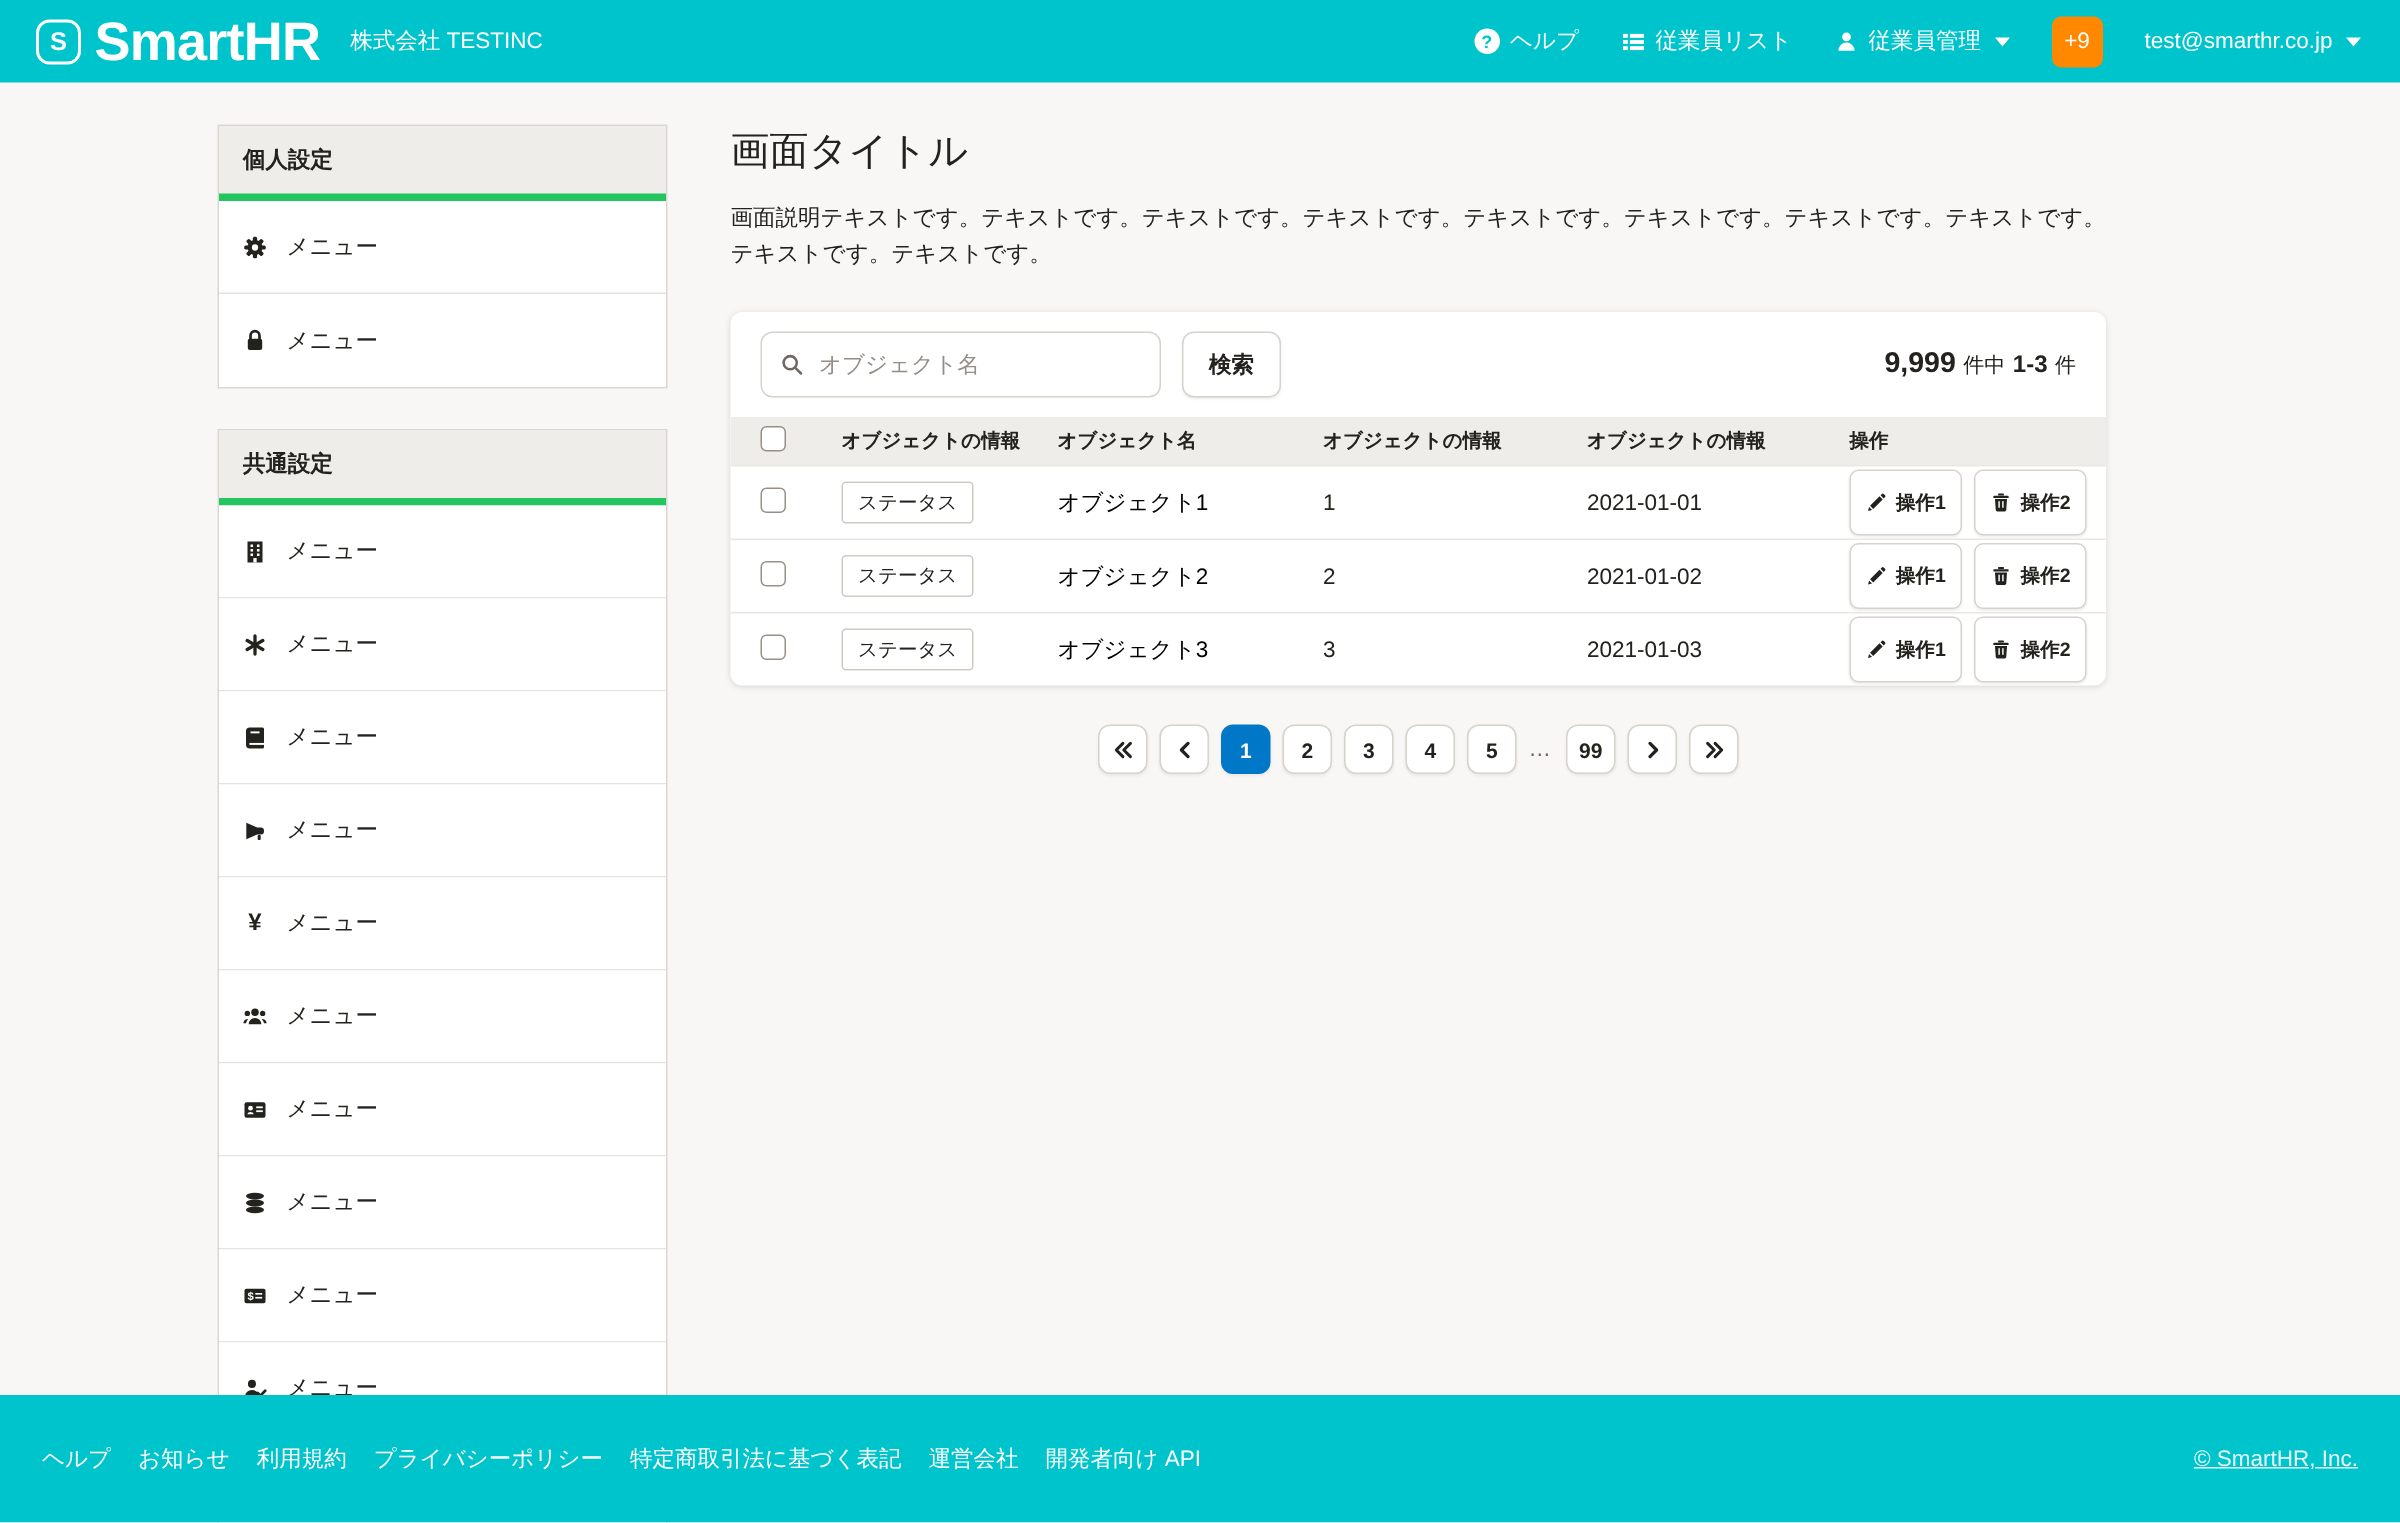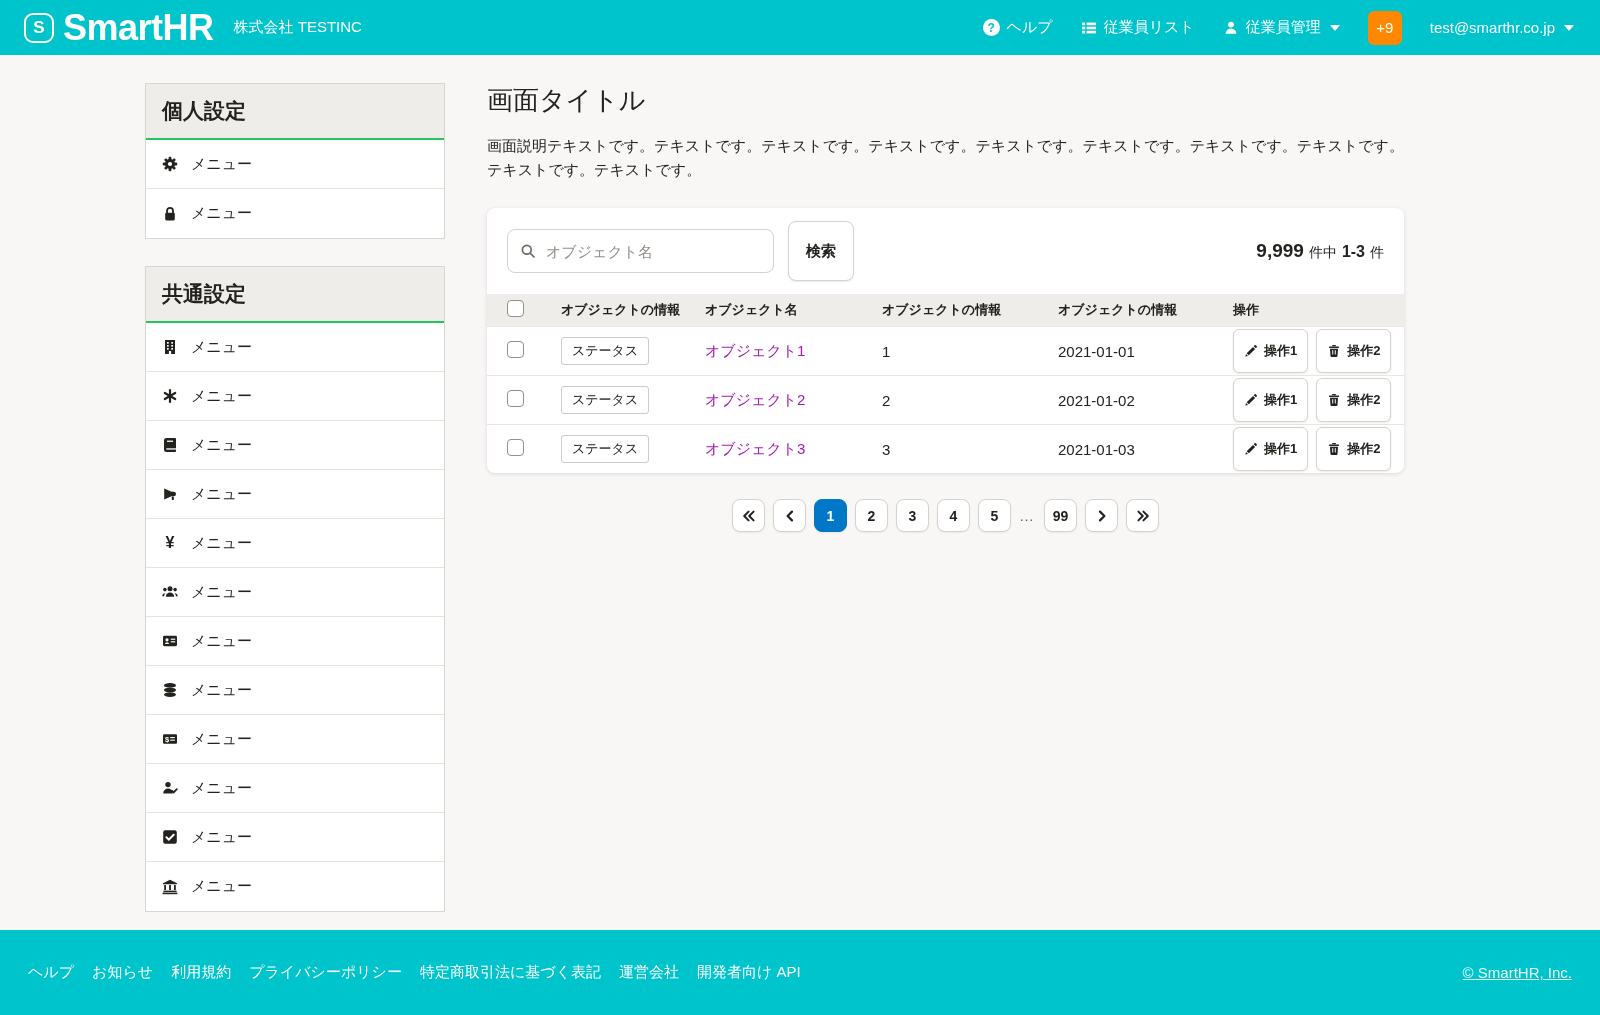--- a/index.html
+++ b/index.html
@@ -38,25 +38,25 @@
     min-width:34px; height:34px; background:#ff8800; border-radius:6px;
     display:flex; align-items:center; justify-content:center;
     font-size:15px; cursor:pointer; padding:0 6px;
   }
   
   .page-body { display:flex; align-items:flex-start; padding:28px 0 0 145px; }
   
   .sidebar { width:300px; flex:none; }
   .side-card { background:#fff; border:1px solid #d9d5d0; margin-bottom:27px; }
   .side-card-header {
-    background:#efedea; padding:13px 16px; font-size:21px; font-weight:bold;
-    border-bottom:2px solid #22c55e;
+    background:#efedea; padding:13px 16px; font-size:15px; font-weight:bold;
+    border-bottom:5px solid #22c55e;
   }
   .side-item {
-    display:flex; align-items:center; gap:13px; padding:0 16px; height:49px;
+    display:flex; align-items:center; gap:13px; padding:0 16px; height:62px;
     border-bottom:1px solid #e6e3df; cursor:pointer; font-size:15px; background:#fff;
   }
   .side-item:last-child { border-bottom:none; }
   .icon16 { width:16px; height:16px; flex:none; display:inline-flex; }
   .yen-glyph { font-size:16px; font-weight:bold; width:16px; text-align:center; line-height:16px; }
   
   .main-col { width:917px; margin-left:42px; }
   .page-title { font-size:26px; font-weight:500; }
   .page-desc { margin-top:16px; font-size:15px; line-height:1.6; }
   .add-row { margin-top:30px; display:flex; justify-content:flex-end; }
@@ -73,41 +73,41 @@
     box-shadow:0 1px 4px rgba(0,0,0,.12); overflow:hidden;
   }
   .search-row { display:flex; align-items:center; padding:13px 20px; }
   .search-box { position:relative; width:267px; }
   .search-box input {
     width:100%; height:44px; border:1px solid #d6d2cc; border-radius:8px;
     padding:0 12px 0 38px; font-size:15px; font-family:inherit; color:#23221e; outline:none;
   }
   .search-box input::placeholder { color:#948e87; }
   .search-box .icon16 { position:absolute; left:13px; top:14px; }
-  .btn-search { height:60px; padding:0 17px; font-size:15px; margin-left:14px; border-radius:8px; }
+  .btn-search { height:44px; padding:0 17px; font-size:15px; margin-left:14px; border-radius:8px; }
   .count-block { margin-left:auto; display:flex; align-items:baseline; gap:5px; }
   .count-total { font-size:19px; font-weight:bold; }
   .count-label { font-size:14px; }
   .count-range { font-size:16px; font-weight:bold; }
   
   .t-row {
     display:grid; grid-template-columns:54px 144px 177px 176px 175px 1fr;
     align-items:center; padding-left:20px;
   }
   .t-head { background:#efedea; height:32px; font-size:13px; font-weight:bold; }
   .t-body-row { height:49px; border-top:1px solid #eae7e2; font-size:15px; }
   .cb {
     width:17px; height:17px; background:#fff; border:1.5px solid #978f88;
     border-radius:4px; cursor:pointer; display:inline-block;
   }
   .status-badge {
     display:inline-block; border:1px solid #cfcac3; border-radius:3px;
     padding:4px 10px; font-size:13px; background:#fff;
   }
-  .obj-link { color:#a21caf; cursor:pointer; text-decoration:none; }
+  .obj-link { color:#000000; cursor:pointer; text-decoration:none; }
   .actions-cell { display:flex; gap:8px; }
   .btn-action { height:44px; padding:0 10px; font-size:13px; border-radius:6px; gap:6px; }
   
   .pagination { margin-top:26px; display:flex; justify-content:center; align-items:center; gap:8px; }
   .pg-btn {
     width:33px; height:33px; border:1px solid #d6d2cc; border-radius:8px; background:#fff;
     display:flex; align-items:center; justify-content:center;
     font-size:14px; font-weight:600; cursor:pointer; box-shadow:0 1px 2px rgba(0,0,0,.06);
     color:#23221e;
   }

